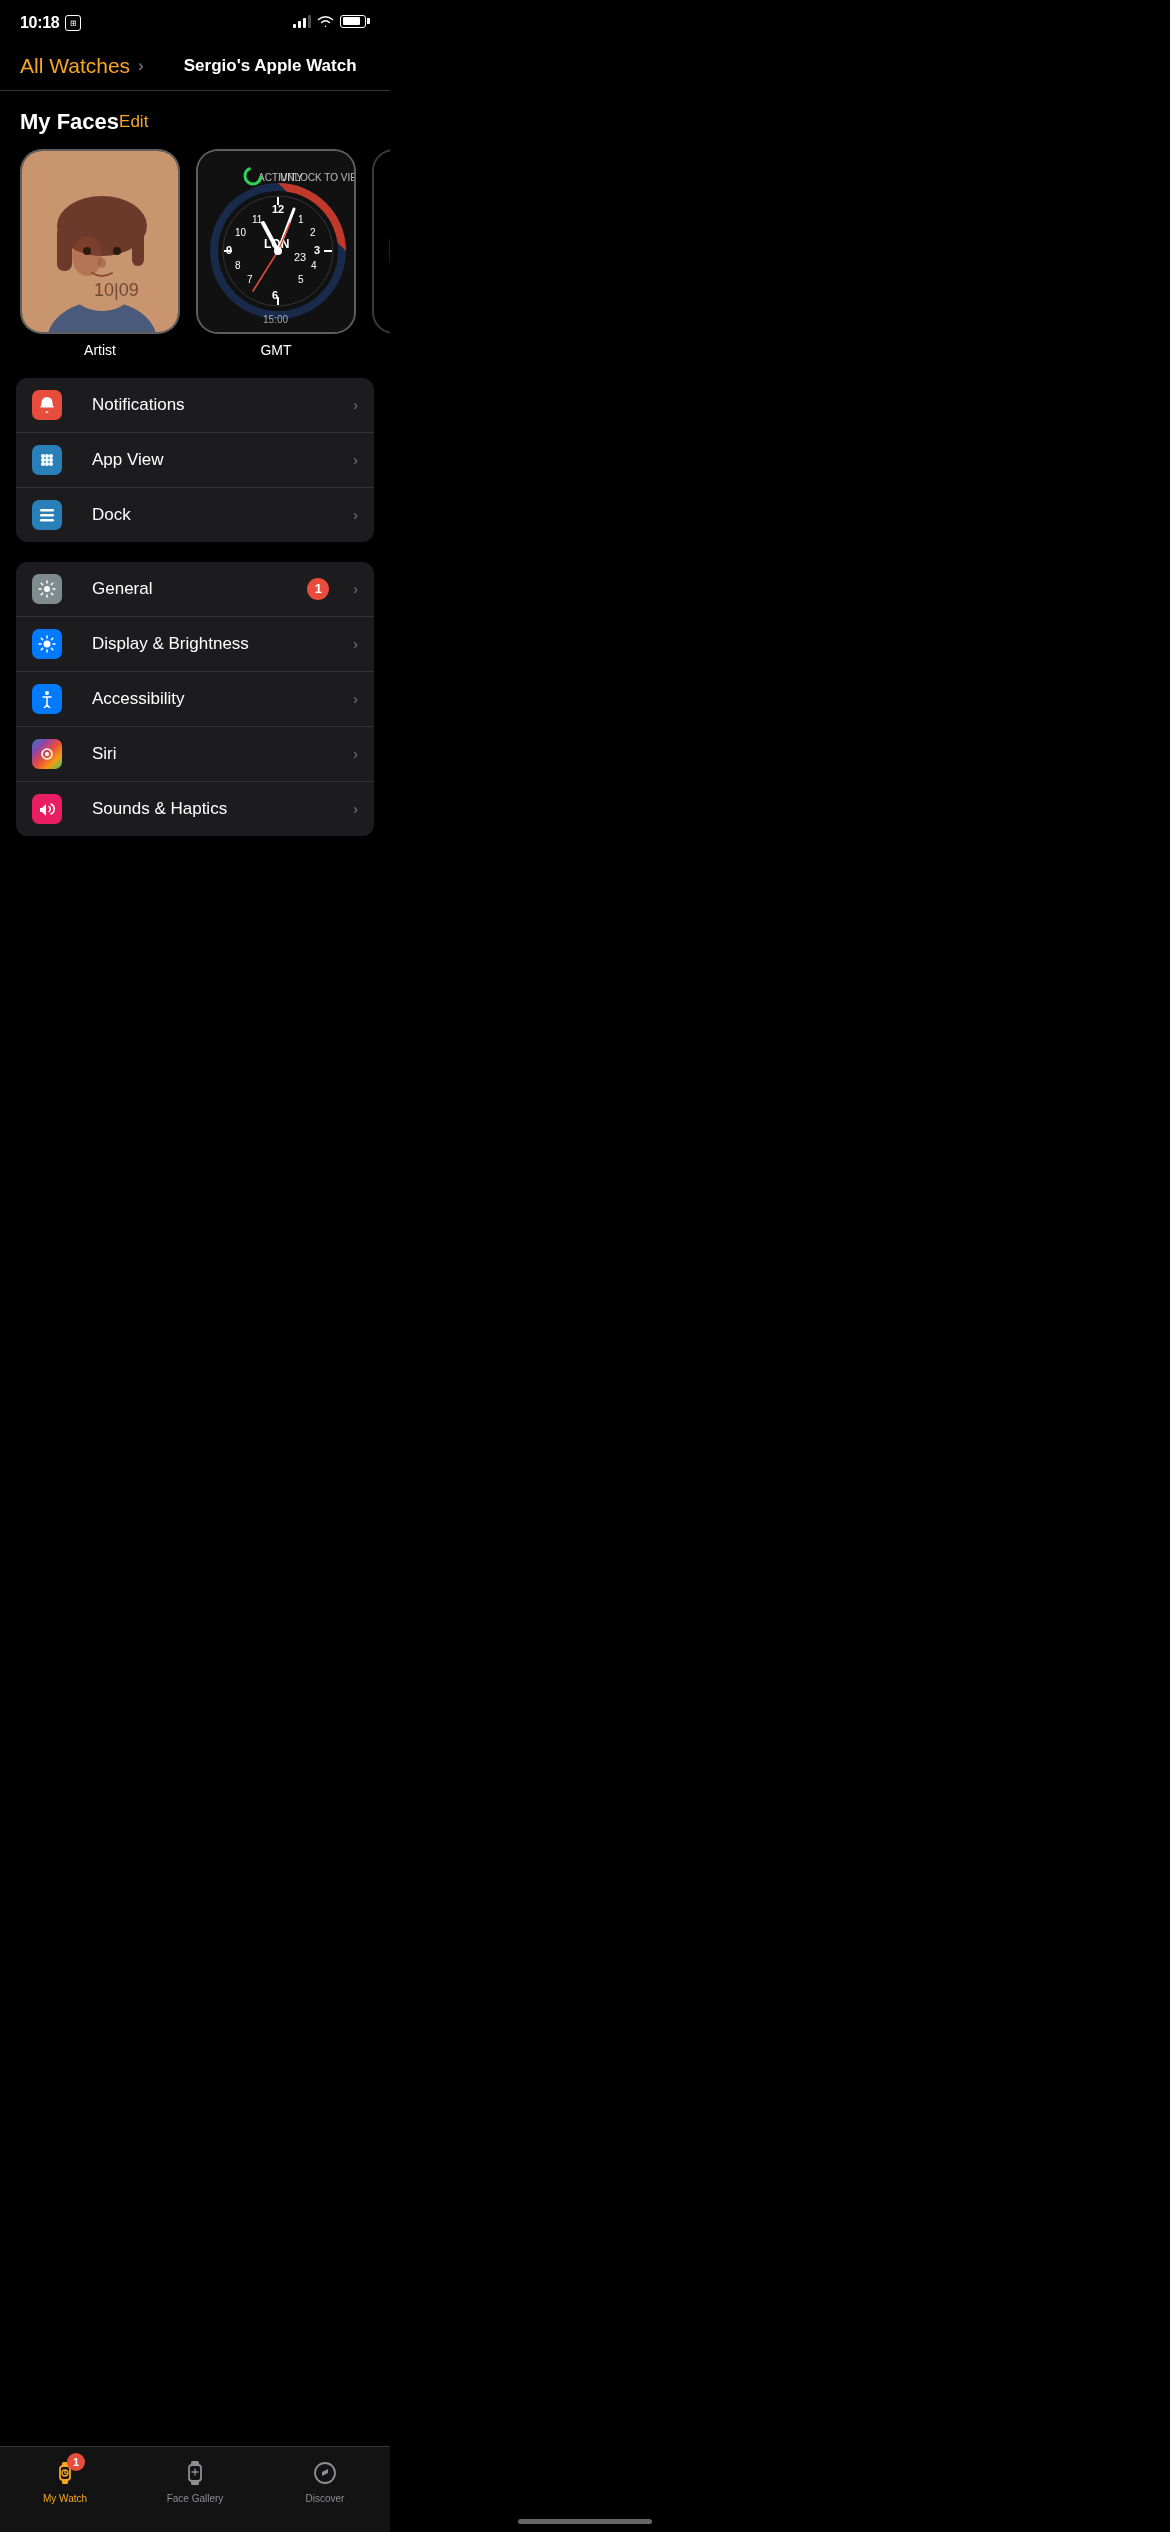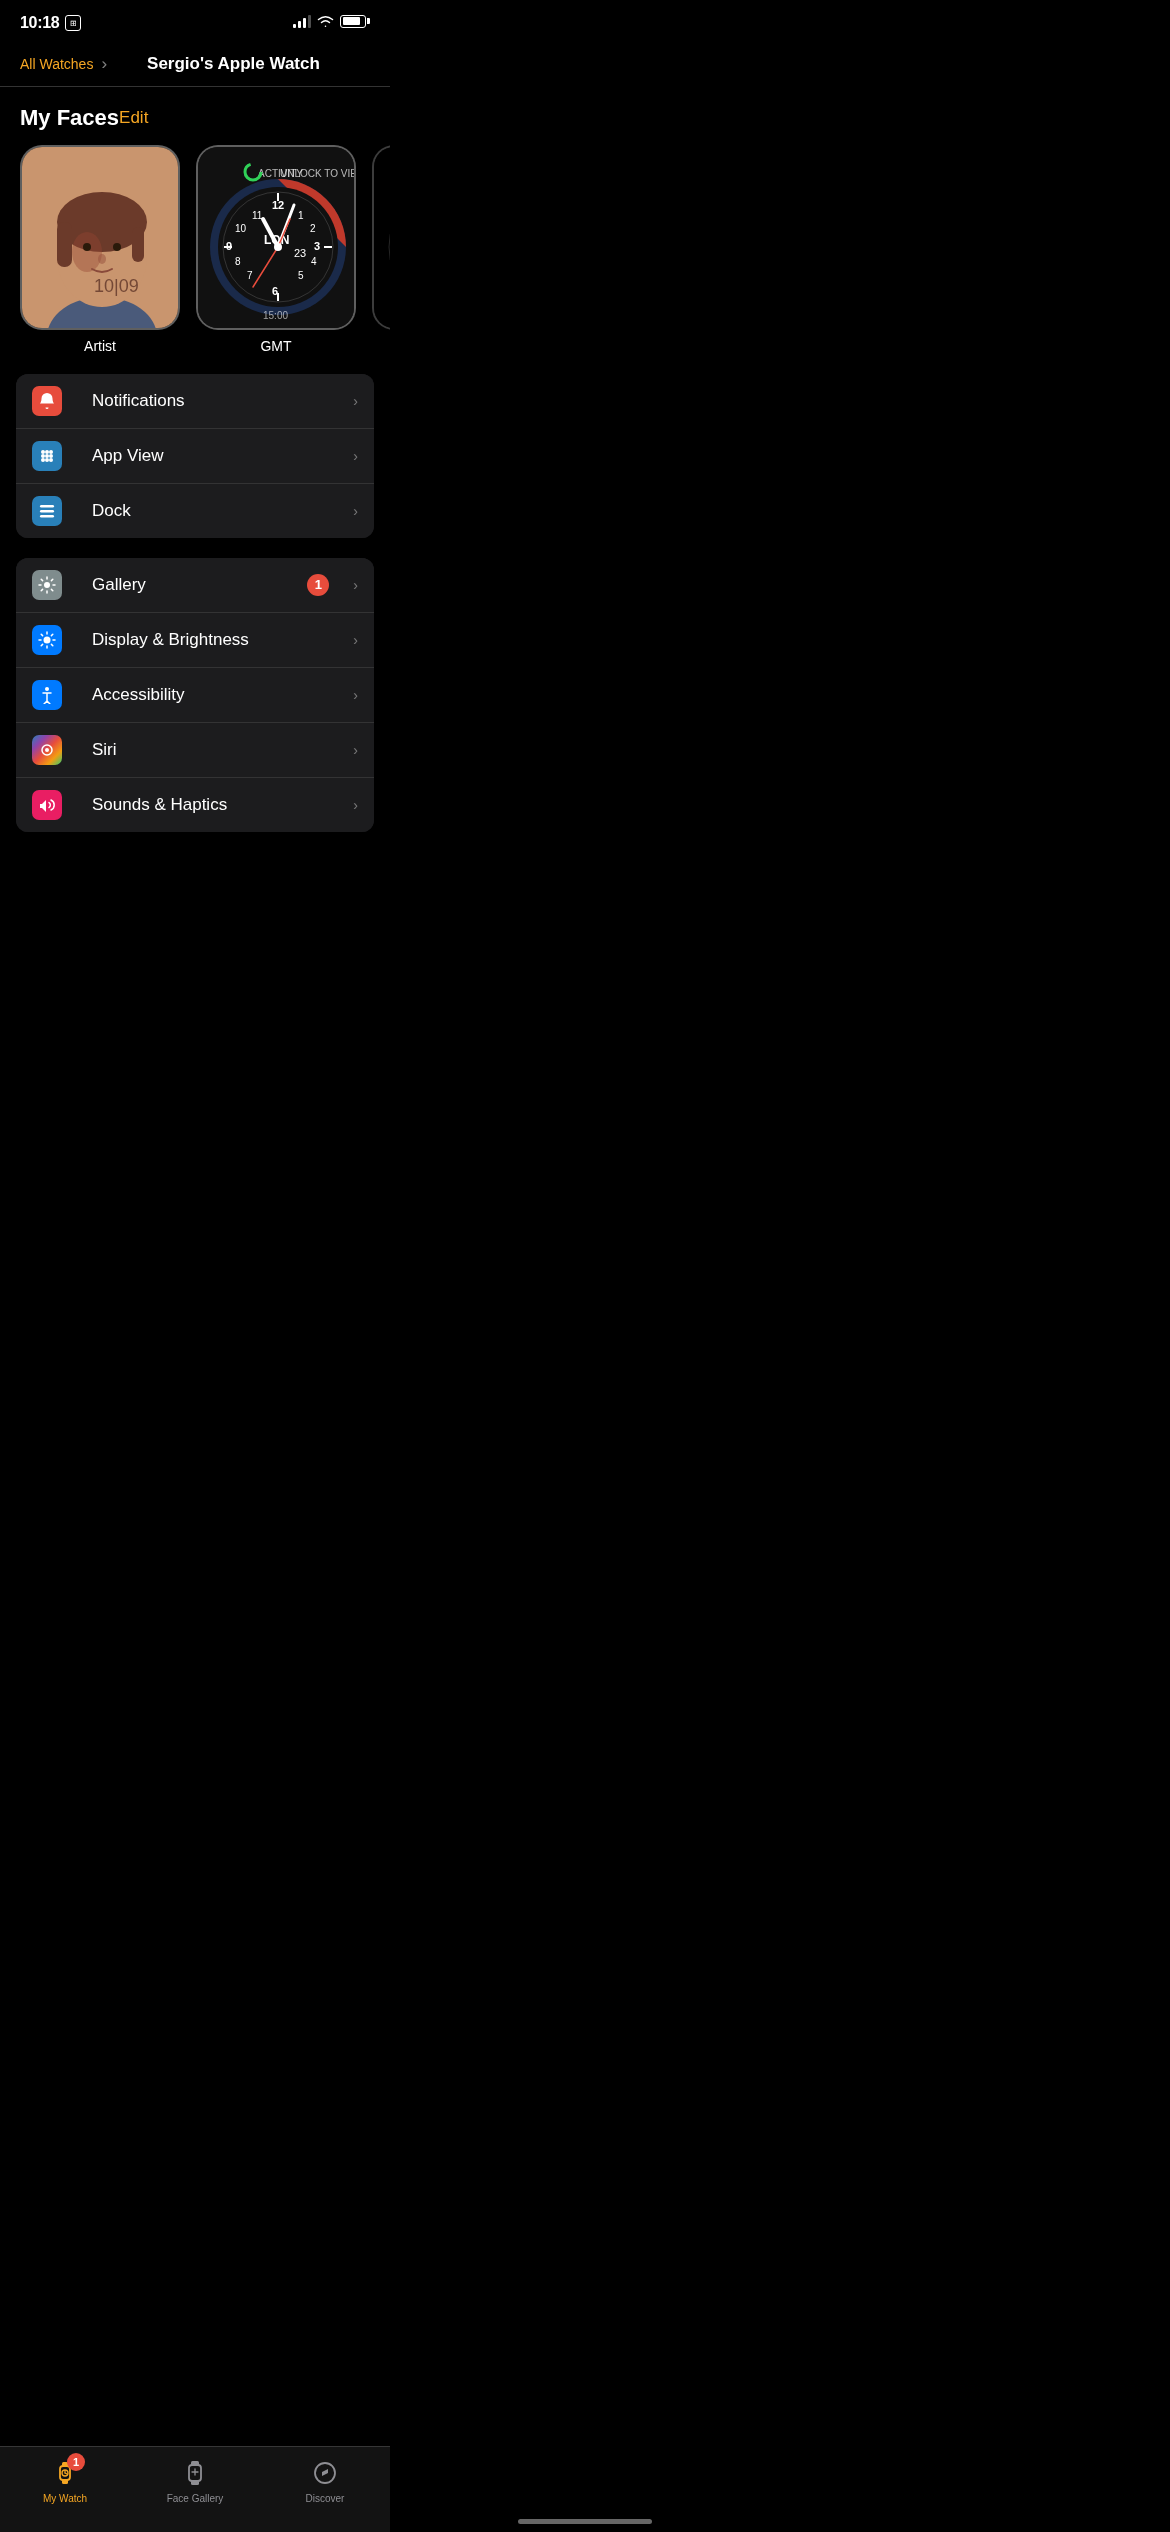--- a/index.html
+++ b/index.html
@@ -78,21 +78,21 @@
 
     
     .nav-breadcrumb {
       display: flex;
       align-items: center;
       padding: 4px 20px 12px 20px;
       gap: 8px;
     }
     .nav-all-watches {
       color: #f5a623;
-      font-size: 14px;
+      font-size: 21px;
       font-weight: 400;
     }
     .nav-current {
       color: #fff;
       font-size: 17px;
       font-weight: 600;
       margin-left: 32px;
     }
 
     
@@ -493,21 +493,21 @@
 
   <div class="settings-section">
 
     <div class="settings-row">
       <div class="row-icon icon-gray">
         <svg width="18" height="18" viewBox="0 0 18 18" fill="white">
           <circle cx="9" cy="9" r="3" fill="white"></circle>
           <path d="M9 1v2M9 15v2M1 9h2M15 9h2M3.2 3.2l1.4 1.4M13.4 13.4l1.4 1.4M3.2 14.8l1.4-1.4M13.4 4.6l1.4-1.4" stroke="white" stroke-width="1.5" stroke-linecap="round"></path>
         </svg>
       </div>
-      <span class="row-label">Gallery</span>
+      <span class="row-label">General</span>
       <div class="row-badge">1</div>
       <span class="row-chevron">›</span>
     </div>
 
     <div class="settings-row">
       <div class="row-icon icon-blue2">
         <svg width="18" height="18" viewBox="0 0 18 18" fill="white">
           <circle cx="9" cy="9" r="3.5" fill="white"></circle>
           <line x1="9" y1="1" x2="9" y2="3" stroke="white" stroke-width="1.5" stroke-linecap="round"></line>
           <line x1="9" y1="15" x2="9" y2="17" stroke="white" stroke-width="1.5" stroke-linecap="round"></line>

